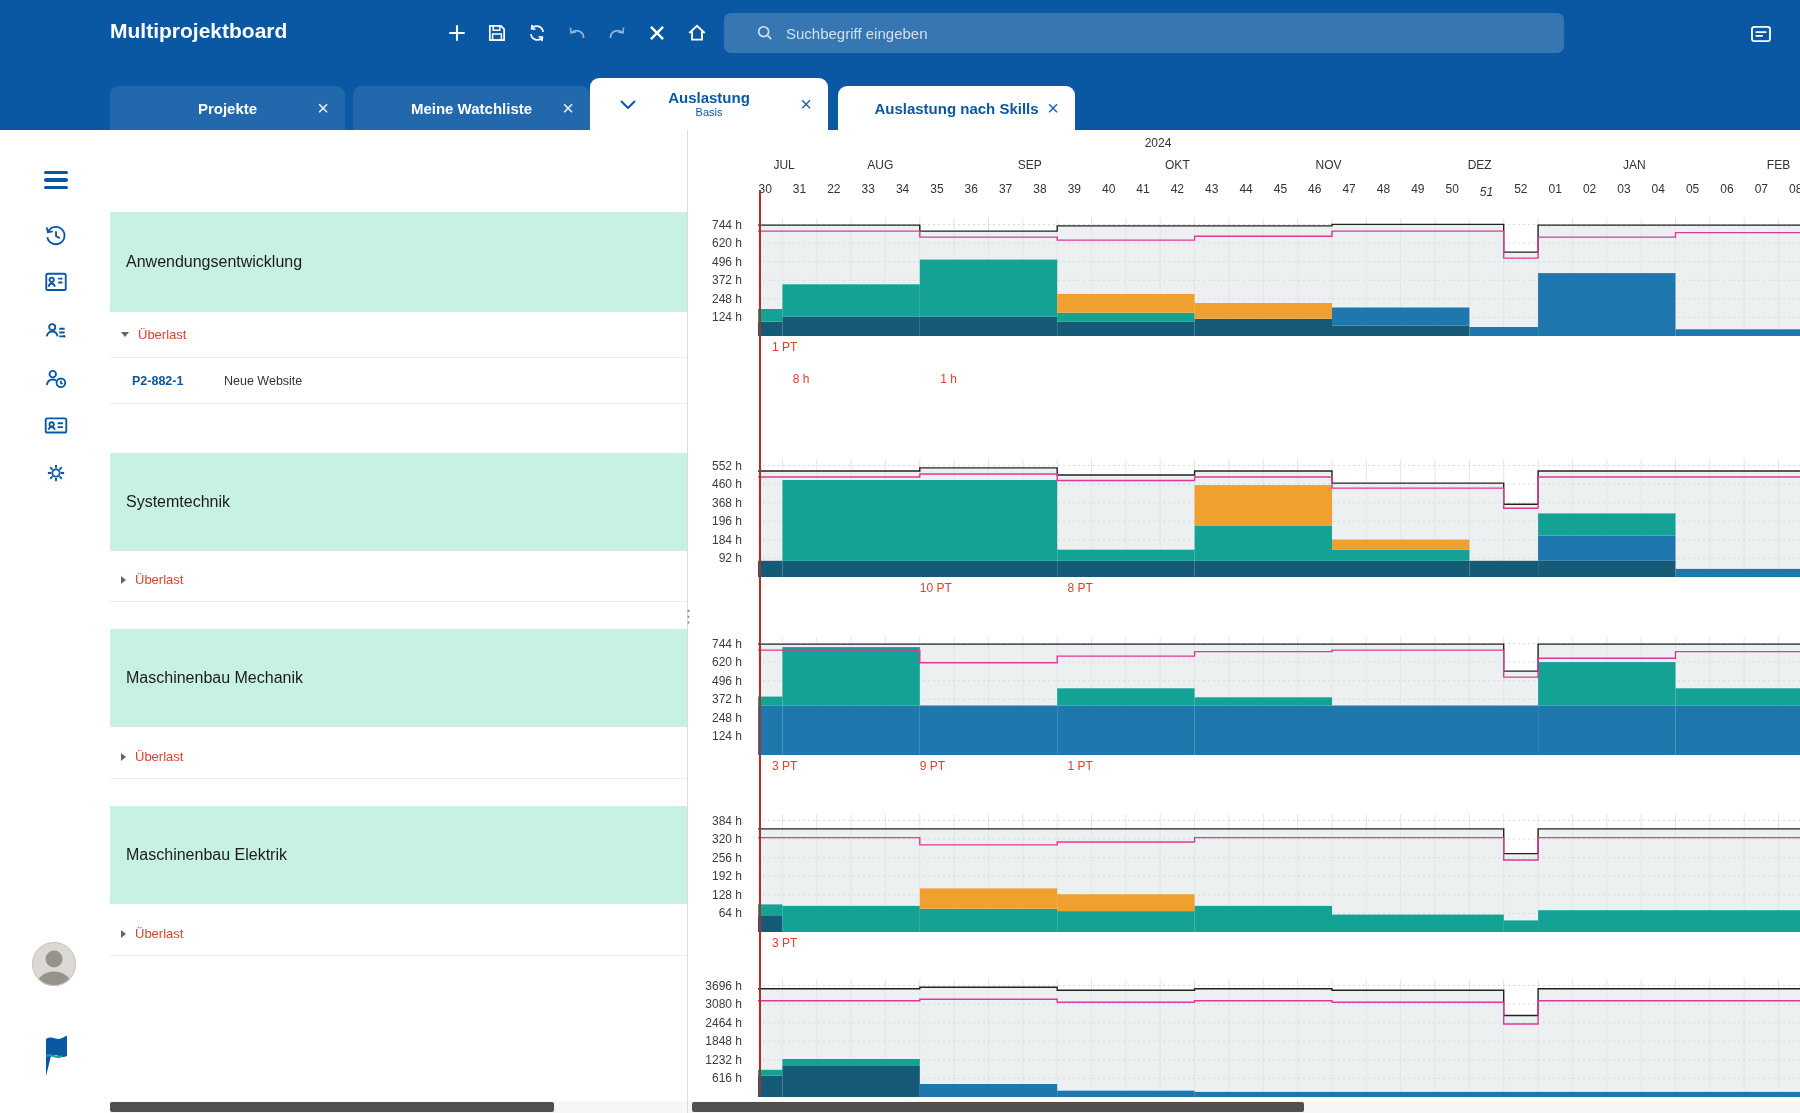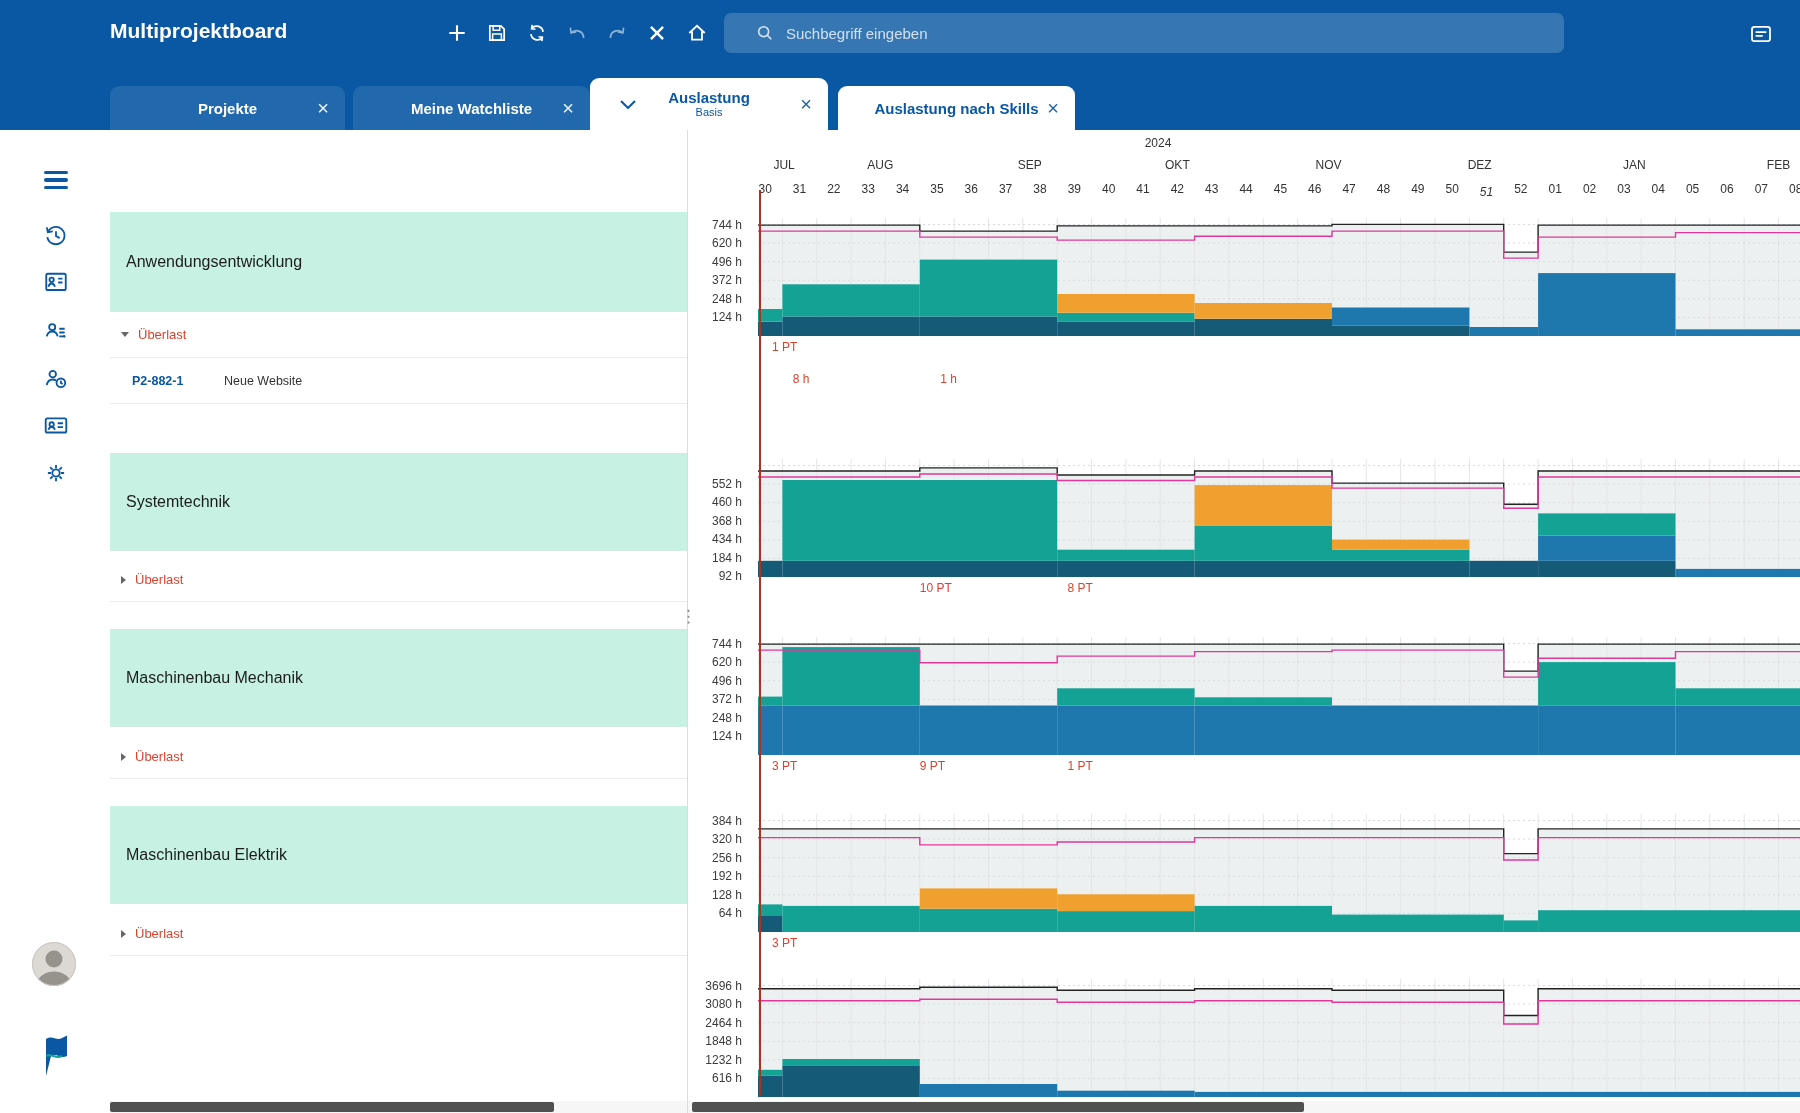--- a/index.html
+++ b/index.html
@@ -594,25 +594,25 @@
         <span style="top: -0.496063px;">744 h</span>
         <span style="top: 18.0866px;">620 h</span>
         <span style="top: 36.6693px;">496 h</span>
         <span style="top: 55.252px;">372 h</span>
         <span style="top: 73.8346px;">248 h</span>
         <span style="top: 92.4173px;">124 h</span>
       </div>
       <span class="anno" style="left: 84.045px; top: 210px;">1 PT</span>
       <span class="anno" style="left: 104.655px; top: 242px;">8 h</span>
       <span class="anno" style="left: 252.36px; top: 242px;">1 h</span>
-      <div class="axiscol" style="top: 347px;">
+      <div class="axiscol" style="top: 329px;">
         <span style="top: -0.496063px;">552 h</span>
         <span style="top: 18.0866px;">460 h</span>
         <span style="top: 36.6693px;">368 h</span>
-        <span style="top: 55.252px;">434 h</span>
+        <span style="top: 55.252px;">196 h</span>
         <span style="top: 73.8346px;">184 h</span>
         <span style="top: 92.4173px;">92 h</span>
       </div>
       <span class="anno" style="left: 231.75px; top: 451px;">10 PT</span>
       <span class="anno" style="left: 379.455px; top: 451px;">8 PT</span>
       <div class="axiscol" style="top: 507px;">
         <span style="top: -0.496063px;">744 h</span>
         <span style="top: 18.0866px;">620 h</span>
         <span style="top: 36.6693px;">496 h</span>
         <span style="top: 55.252px;">372 h</span>

